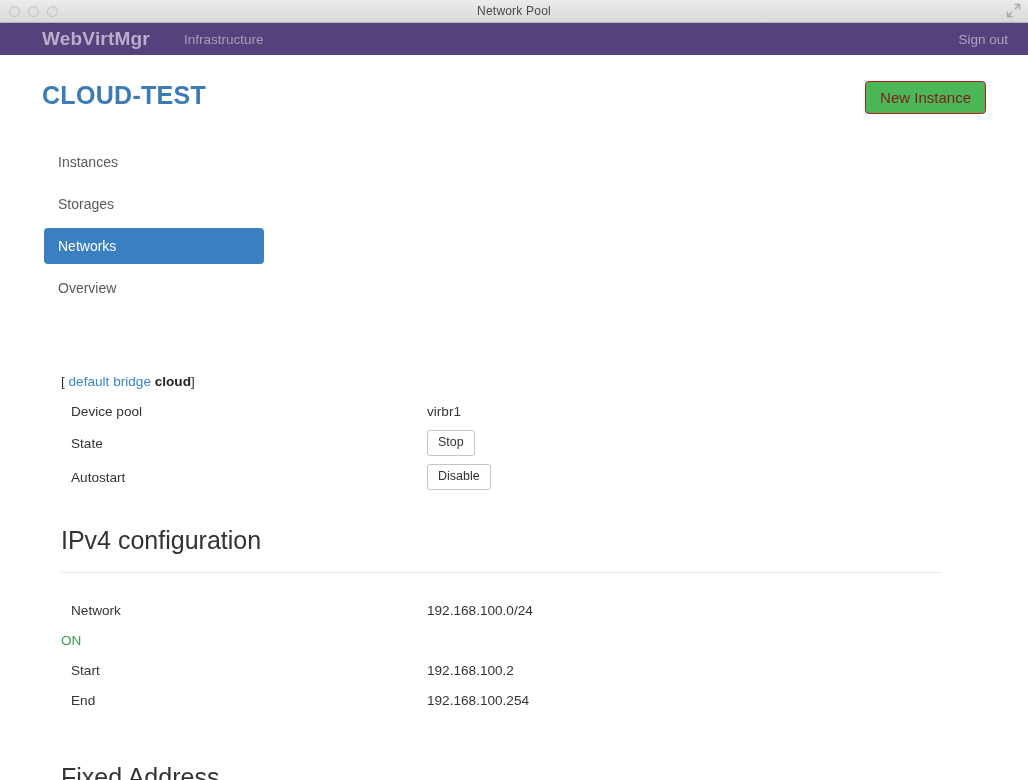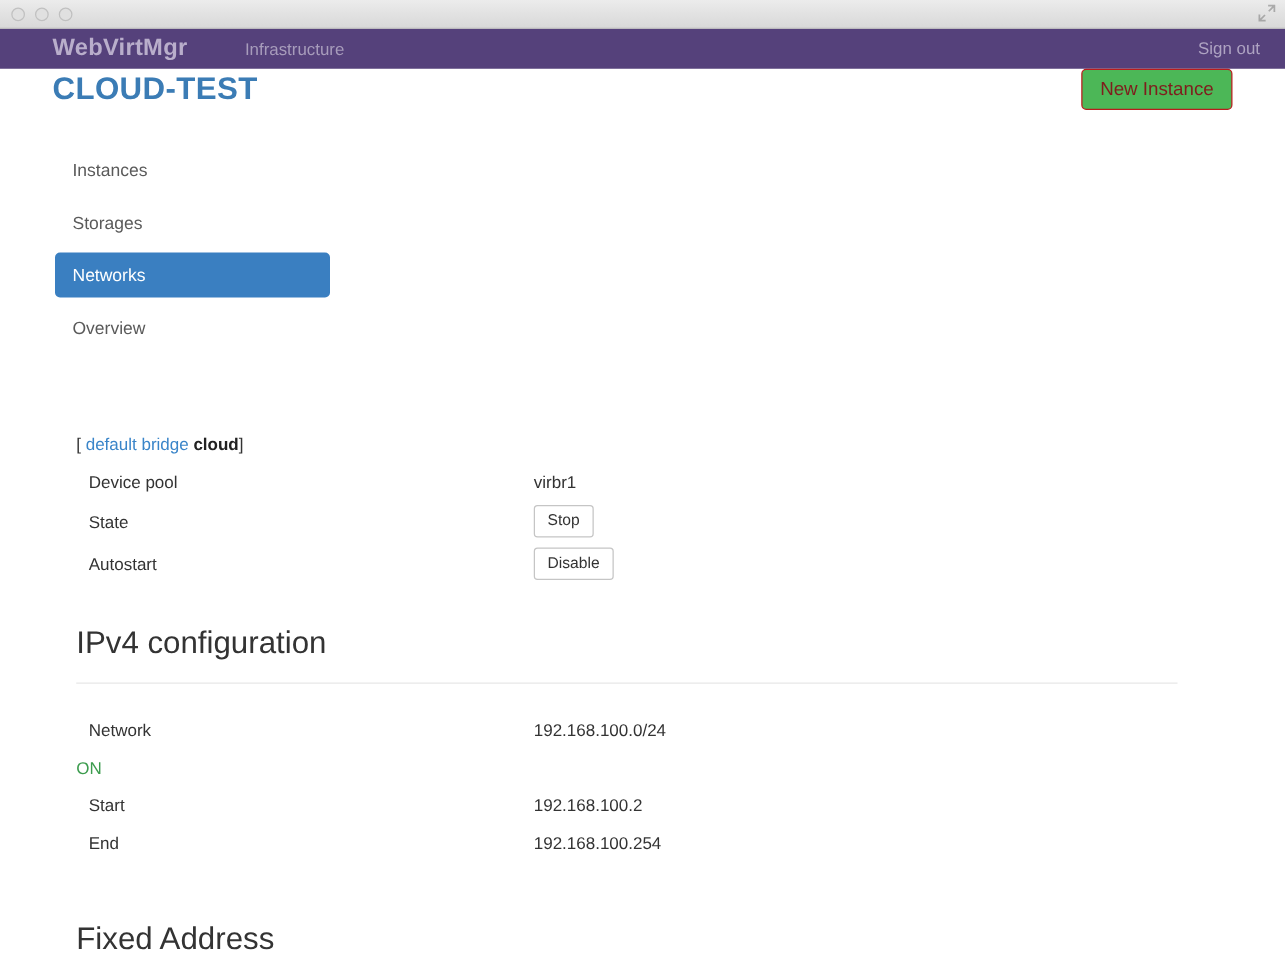--- a/index.html
+++ b/index.html
@@ -66,21 +66,21 @@
   .brand {
     color: #b9aecb;
     font-size: 19px;
     font-weight: bold;
     letter-spacing: .2px;
     text-decoration: none;
   }
   .nav-links {
     display: flex;
     align-items: flex-end;
-    margin-left: 44px;
+    margin-left: 32px;
     flex: 1;
   }
   .nav-link {
     color: #a79cbb;
     font-size: 13.5px;
     text-decoration: none;
     padding: 6px 2px;
   }
   .nav-right { margin-left: auto; }
   .nav-signout {
@@ -88,21 +88,21 @@
     font-size: 13.5px;
     text-decoration: none;
   }
 
   
   .page {
     padding: 0 42px;
   }
   .page-head {
     display: flex;
-    align-items: center;
+    padding-top: 26px;
     padding-bottom: 10px;
   }
   .page-title {
     font-size: 25px;
     font-weight: bold;
     color: #3b7cb5;
     letter-spacing: .3px;
     margin: 0;
   }
   .btn-new-instance {
@@ -221,20 +221,21 @@
 </style>
 </head>
 <body>
 
 <div class="titlebar">
   <div class="win-buttons">
     <span class="win-dot"></span>
     <span class="win-dot"></span>
     <span class="win-dot"></span>
   </div>
+  <div class="titlebar-title">Network Pool</div>
   <span class="titlebar-resize">
     <svg viewBox="0 0 15 15" width="15" height="15" aria-hidden="true">
       <path d="M8.5 1.5h5v5M13.5 1.5L9 6M6.5 13.5h-5v-5M1.5 13.5L6 9" fill="none" stroke="#7a7a7a" stroke-width="1.4"></path>
     </svg>
   </span>
 </div>
 
 <div class="navbar">
   <a class="brand" href="#">WebVirtMgr</a>
   <div class="nav-links">

